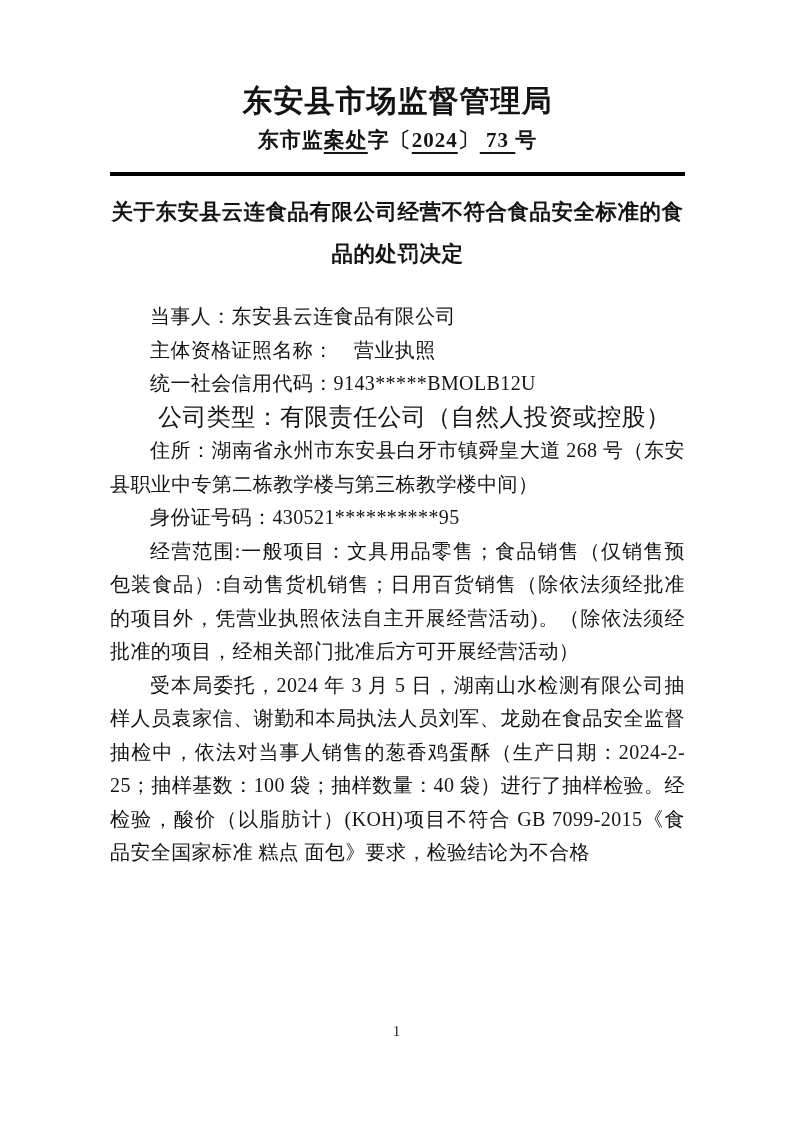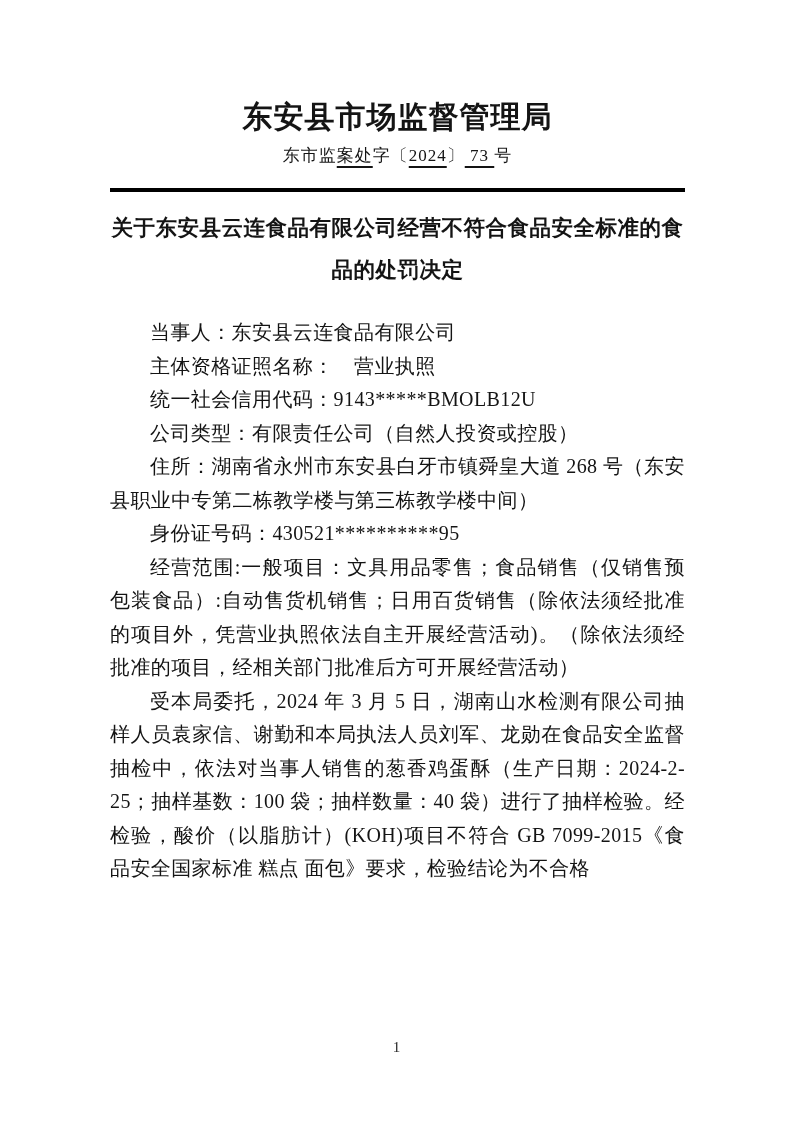--- a/index.html
+++ b/index.html
@@ -4,43 +4,44 @@
 <style>
   html, body {
     margin: 0;
     padding: 0;
     background: #ffffff;
   }
   .page {
     position: relative;
     width: 793px;
     height: 1098px;
-    margin: 16px auto;
+    margin: 0 auto;
     background: #ffffff;
     color: #141414;
     box-sizing: border-box;
     padding: 80px 108px 0 110px;
     overflow: hidden;
     font-family: "Liberation Serif", "DejaVu Serif", serif;
   }
   .title {
     margin: 0;
     font-size: 30px;
     line-height: 42px;
     font-weight: bold;
     text-align: center;
     letter-spacing: 1px;
   }
   .docnum {
     margin-top: 4px;
-    font-size: 17px;
+    font-size: 21px;
     line-height: 28px;
     text-align: center;
     letter-spacing: 1px;
     white-space: pre;
+    font-weight: bold;
   }
   .docnum .u {
     text-decoration: underline;
     text-underline-offset: 5px;
     text-decoration-thickness: 1.5px;
   }
   .divider {
     margin-top: 18px;
     height: 0;
     border-top: 4px solid #000000;
@@ -60,21 +61,21 @@
     line-height: 33.5px;
     text-align: justify;
     letter-spacing: 0.4px;
   }
   .body p {
     margin: 0;
     text-indent: 2em;
     white-space: pre-wrap;
   }
   .body p.small {
-    font-size: 20px;
+    font-size: 24px;
   }
   .pagenum {
     position: absolute;
     left: 0;
     bottom: 58px;
     width: 100%;
     text-align: center;
     font-size: 15px;
     color: #2a2a2a;
   }

